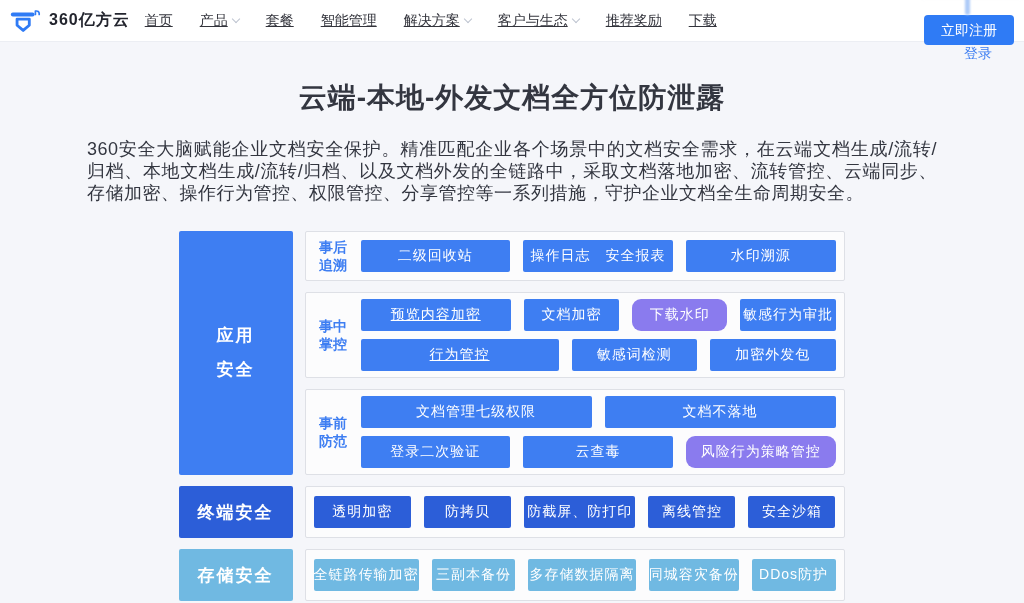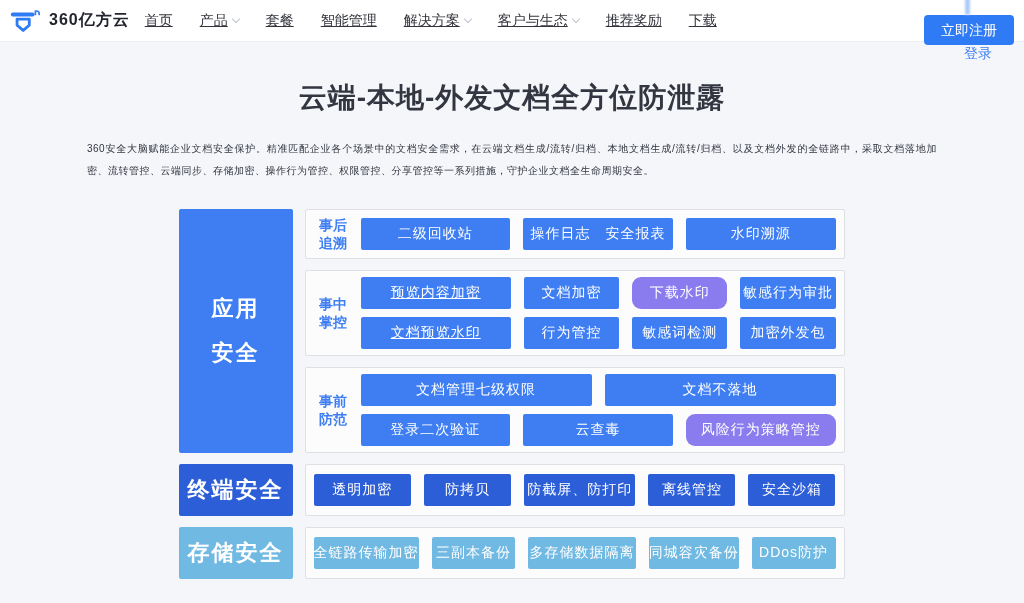--- a/index.html
+++ b/index.html
@@ -22,28 +22,28 @@
       background:repeating-linear-gradient(90deg,#c7ccd8 0 13px,#e6e8ee 13px 21px,#d2d6e0 21px 33px); }
   .blur-bar { width:5px; height:19px; border-radius:2px; background:#AECBF8; filter:blur(1px); margin-left:9px; }
   .register-btn { background:var(--brand,#2F7BF5); color:#fff; font-size:14px; height:30px; line-height:30px;
       padding:0 17px; border:none; border-radius:4px; margin-left:13px; cursor:pointer;
       font-family:"Liberation Sans","DejaVu Sans",sans-serif; }
   .login-link { color:#3D7EF2; font-size:14px; margin-left:17px; margin-right:-14px;
       white-space:nowrap; text-decoration:none; cursor:pointer; }
 
   
   .hero-title { margin-top:37px; text-align:center; font-size:28px; font-weight:bold; color:#333640; letter-spacing:1px; }
-  .hero-desc { width:850px; margin:21px auto 0; font-size:10px; line-height:22px; color:#333640;
+  .hero-desc { width:850px; margin:21px auto 0; font-size:18px; line-height:22px; color:#333640;
                text-align:justify; letter-spacing:.5px; }
 
   
   .diagram { width:667px; margin:27px auto 0; display:grid;
              grid-template-columns:114px 540px; column-gap:12px; row-gap:11px; }
   .side-label { border-radius:2px; display:flex; align-items:center; justify-content:center;
-                color:#fff; font-weight:bold; font-size:22px; letter-spacing:2px; }
+                color:#fff; font-weight:bold; font-size:17px; letter-spacing:2px; }
   .side-label.app { grid-row:1 / span 3; background:var(--blue,#3E7EF2); flex-direction:column; line-height:2; }
   .side-label.terminal { background:var(--dark-blue,#2C5ED8); }
   .side-label.storage { background:var(--light-blue,#70B9E2); }
 
   .group { background:#FCFCFD; border:1px solid #DEE0E6; border-radius:2px;
            display:flex; align-items:center; padding:6px 8px 6px 0; }
   .group.no-label { padding:9px 8px; }
   .group-label { flex:0 0 55px; text-align:center; font-weight:bold; font-size:14px;
                  color:var(--blue,#3E7EF2); line-height:1.3; }
   .rows { flex:1; display:flex; flex-direction:column; gap:8px; min-width:0; }
@@ -150,21 +150,20 @@
         <span>掌控</span>
       </div>
       <div class="rows">
         <div class="row first-wide">
           <div class="btn">预览内容加密</div>
           <div class="btn">文档加密</div>
           <div class="btn purple">下载水印</div>
           <div class="btn">敏感行为审批</div>
         </div>
         <div class="row first-wide">
-          <div class="btn">文档预览水印</div>
           <div class="btn">行为管控</div>
           <div class="btn">敏感词检测</div>
           <div class="btn">加密外发包</div>
         </div>
       </div>
     </div>
 
     <div class="group">
       <div class="group-label">
         <span>事前</span><br>

